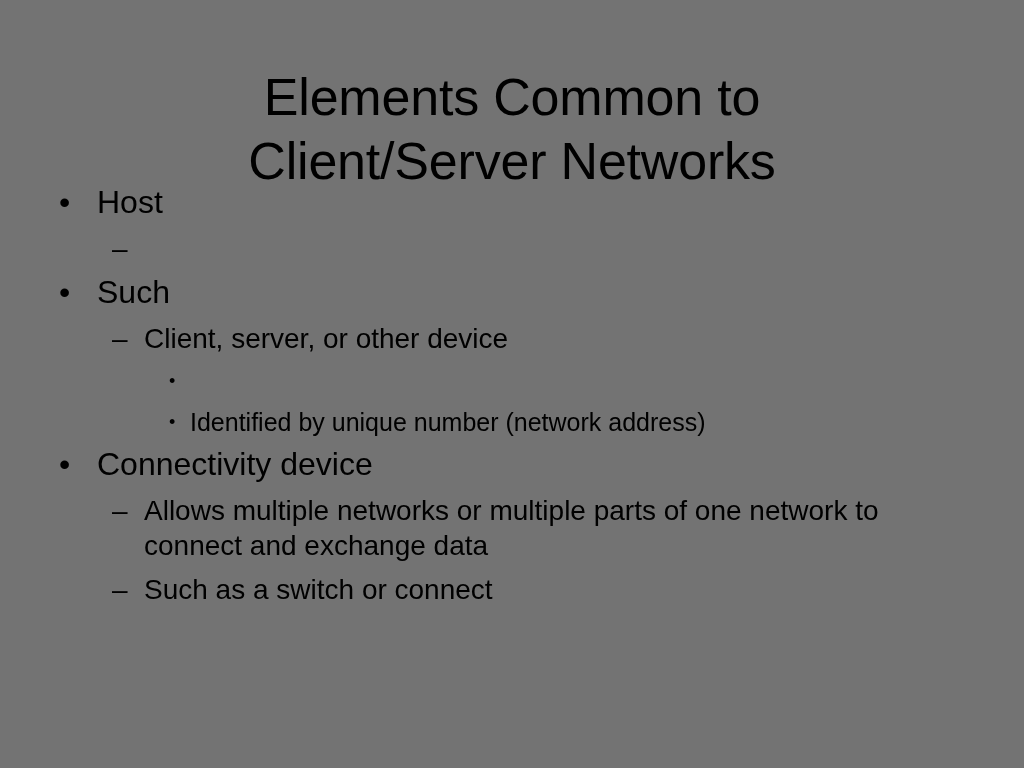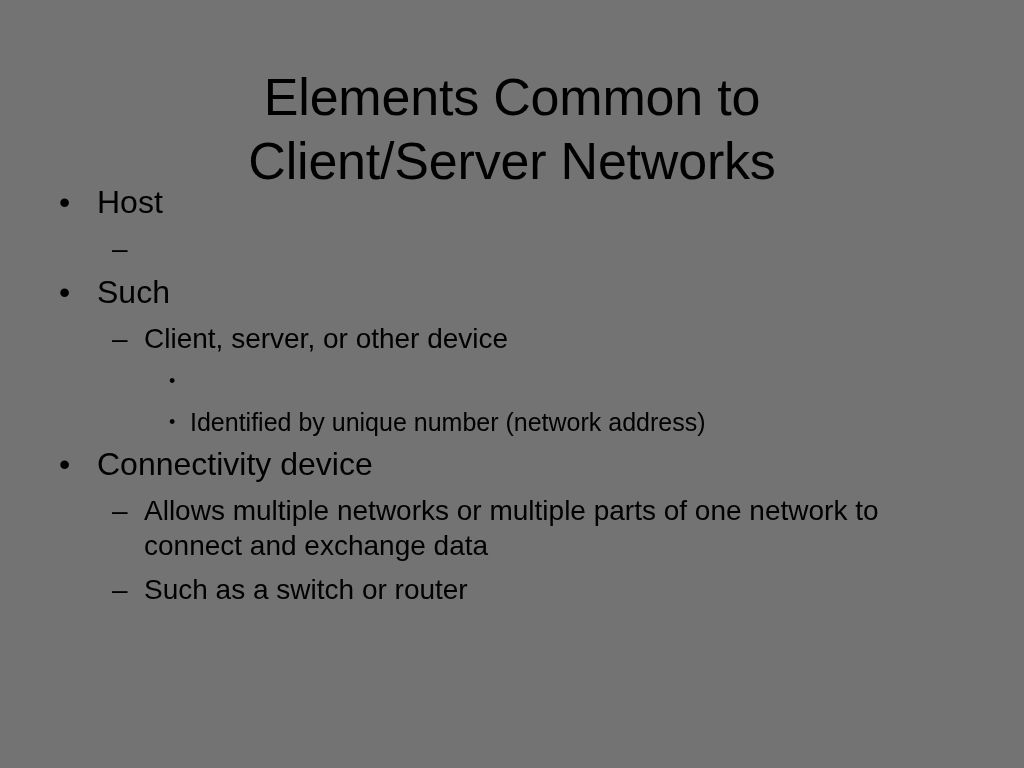--- a/index.html
+++ b/index.html
@@ -165,17 +165,17 @@
       <span class="btext">Connectivity device</span>
     </div>
 
     <div class="bullet-row lvl2">
       <span class="marker">–</span>
       <span class="btext">Allows multiple networks or multiple parts of one network to connect and exchange data</span>
     </div>
 
     <div class="bullet-row lvl2">
       <span class="marker">–</span>
-      <span class="btext">Such as a switch or router</span>
+      <span class="btext">Such as a switch or connect</span>
     </div>
 
   </div>
 </div>
 
 </body></html>

